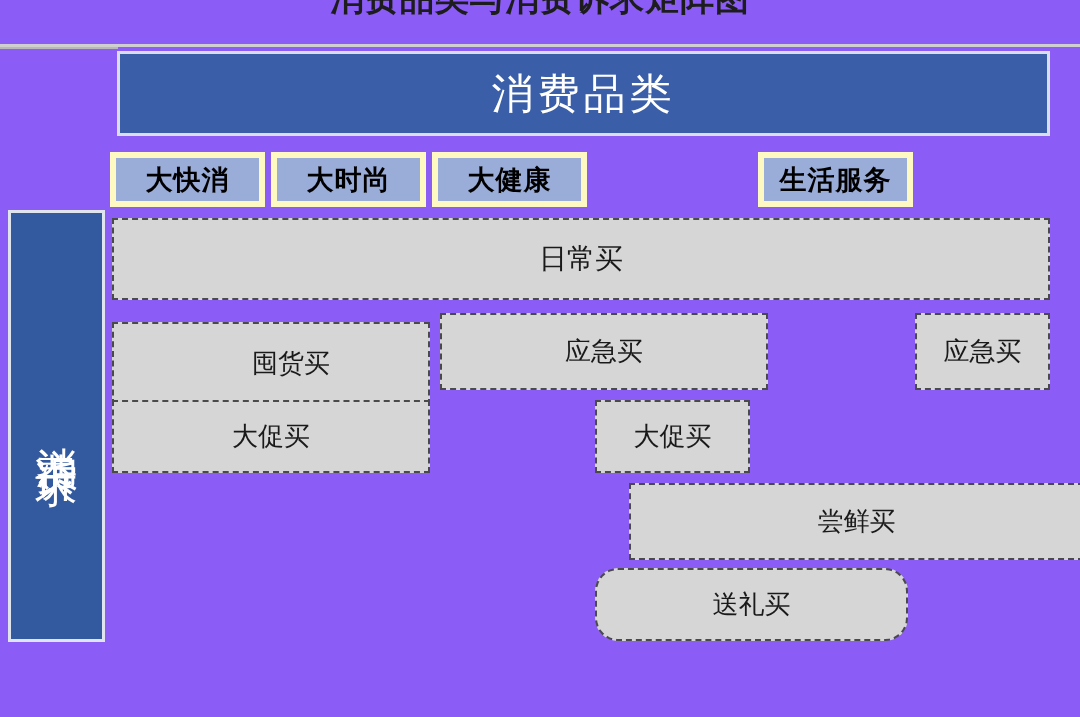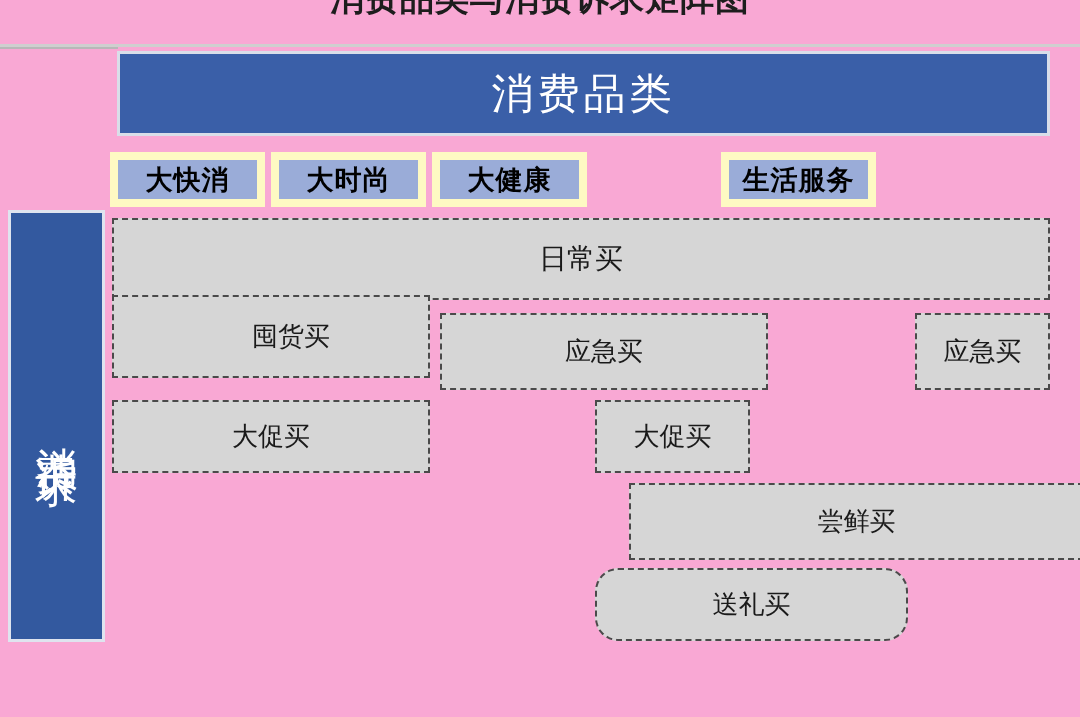--- a/index.html
+++ b/index.html
@@ -4,21 +4,21 @@
 <style>
   html, body {
     margin: 0;
     padding: 0;
     background: #000000;
   }
   #stage {
     position: relative;
     width: 1080px;
     height: 717px;
-    background: #f9a8d4;
+    background: #8b5cf6;
     overflow: hidden;
     font-family: "Liberation Sans", "DejaVu Sans", sans-serif;
     text-decoration: underline;
   }
 
   
   #title-strip {
     position: absolute;
     left: 0;
     top: 0;
@@ -106,21 +106,21 @@
     left: 110px;
     top: 152px;
     width: 945px;
     height: 55px;
   }
   .cat-box {
     position: absolute;
     top: 0;
     height: 55px;
     background: #9aacd8;
-    border: 8px solid #fef9c3;
+    border: 6px solid #fef9c3;
     box-sizing: border-box;
     display: flex;
     align-items: center;
     justify-content: center;
     color: #000000;
     font-size: 27px;
     font-weight: bold;
     letter-spacing: 1px;
     white-space: nowrap;
   }
@@ -156,26 +156,26 @@
   </div>
 
   <div id="header-bar">
     <div class="hlabel">消费品类</div>
   </div>
 
   <div id="cat-row">
       <div class="cat-box" style="left: 0px; width: 155px;">大快消</div>
       <div class="cat-box" style="left: 161px; width: 155px;">大时尚</div>
       <div class="cat-box" style="left: 322px; width: 155px;">大健康</div>
-      <div class="cat-box" style="left: 611px; width: 155px;">生活服务</div>
+      <div class="cat-box" style="left: 648px; width: 155px;">生活服务</div>
     </div>
 
   <div id="bars-layer">
       <div class="bar big" style="left: 112px; top: 218px; width: 938px; height: 82px;">日常买</div>
-      <div class="bar" style="left: 112px; top: 295px; width: 318px; height: 83px; padding-left: 40px;">囤货买</div>
+      <div class="bar" style="left: 112px; top: 322px; width: 318px; height: 83px; padding-left: 40px;">囤货买</div>
       <div class="bar" style="left: 440px; top: 313px; width: 328px; height: 77px;">应急买</div>
       <div class="bar" style="left: 915px; top: 313px; width: 135px; height: 77px;">应急买</div>
       <div class="bar" style="left: 112px; top: 400px; width: 318px; height: 73px;">大促买</div>
       <div class="bar" style="left: 595px; top: 400px; width: 155px; height: 73px;">大促买</div>
       <div class="bar" style="left: 595px; top: 483px; width: 455px; height: 77px; margin-left: 34px;">尝鲜买</div>
       <div class="bar" style="left: 595px; top: 568px; width: 313px; height: 73px; border-radius: 23px;">送礼买</div>
     </div>
 
 </div>
 

